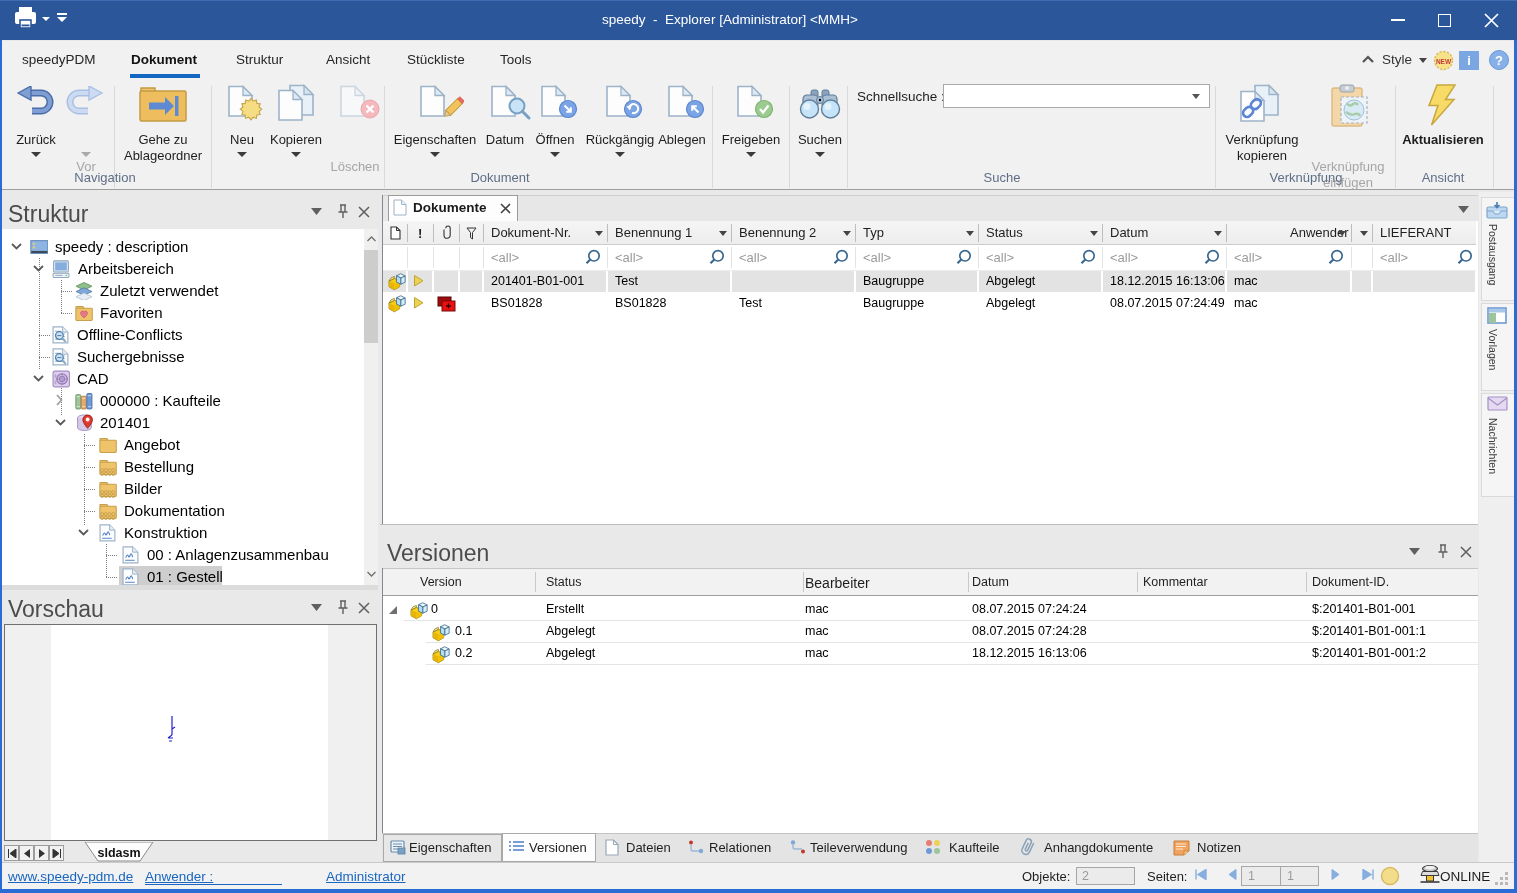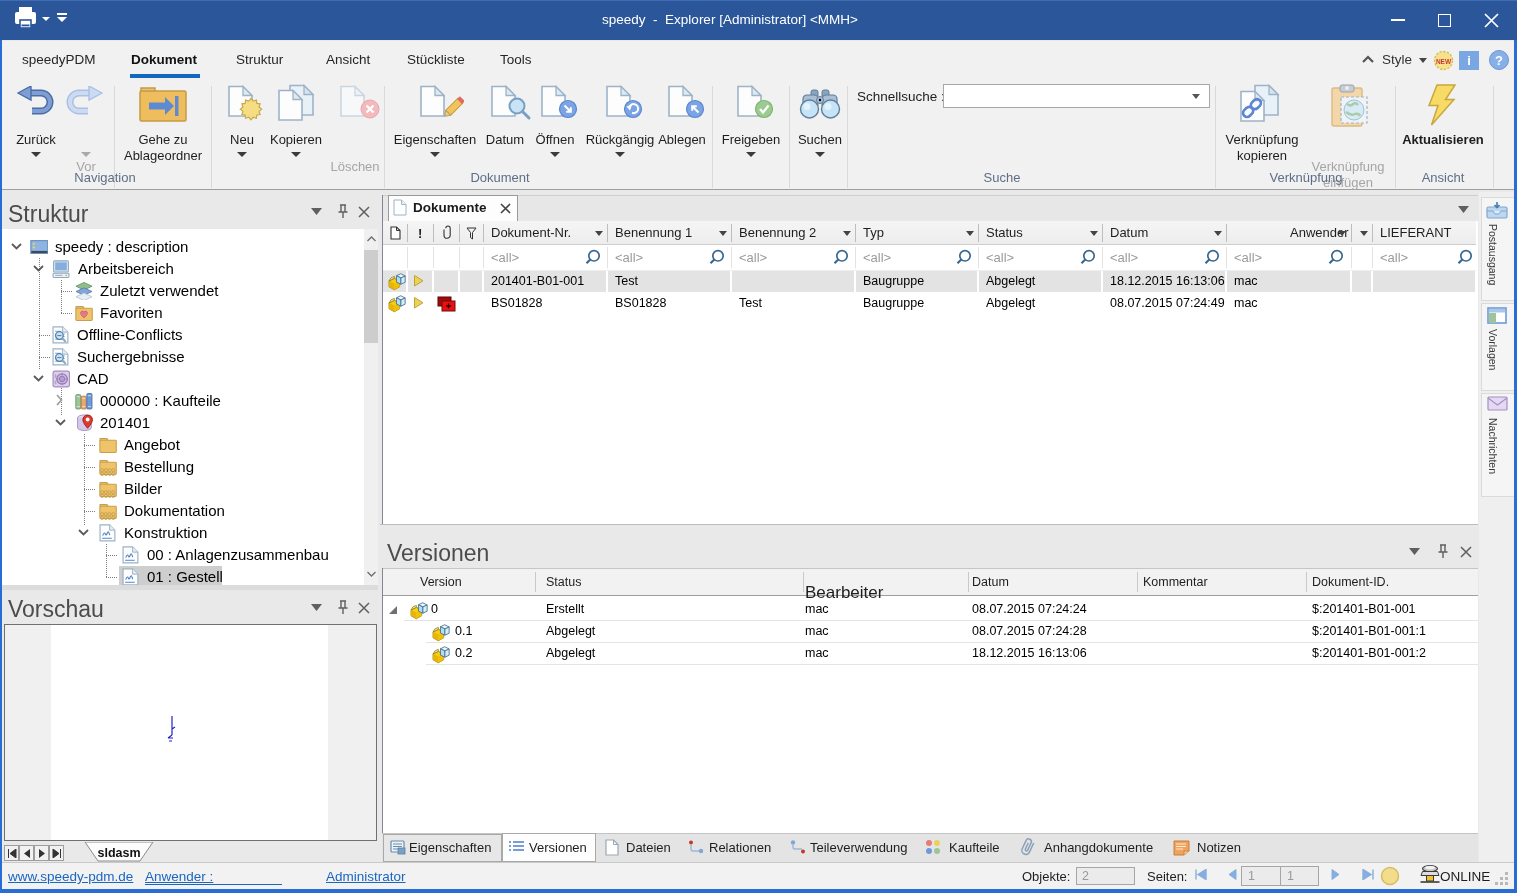--- a/index.html
+++ b/index.html
@@ -693,21 +693,21 @@
     <path d="M1,1 L11,11 M11,1 L1,11" stroke="#5f5f5f" stroke-width="1.5"></path>
   </svg>
 <div class="abs" style="left:383px;top:568px;width:1095px;height:28px;background:#f2f2f2;border-top:1px solid #c6c6c6;border-bottom:1px solid #9e9e9e;"></div>
 <div class="colsep" style="left:535px;top:572px;height:20px;background:#c9c9c9;"></div>
 <div class="colsep" style="left:803px;top:572px;height:20px;background:#c9c9c9;"></div>
 <div class="colsep" style="left:968px;top:572px;height:20px;background:#c9c9c9;"></div>
 <div class="colsep" style="left:1137px;top:572px;height:20px;background:#c9c9c9;"></div>
 <div class="colsep" style="left:1306px;top:572px;height:20px;background:#c9c9c9;"></div>
 <div class="abs" style="left:420px;top:575px;font-size:12.5px;color:#1e1e1e;">Version</div>
 <div class="abs" style="left:546px;top:575px;font-size:12.5px;color:#1e1e1e;">Status</div>
-<div class="abs" style="left:805px;top:575px;font-size:17px;color:#1e1e1e;margin-top:8px;">Bearbeiter</div>
+<div class="abs" style="left:805px;top:575px;font-size:14px;color:#1e1e1e;">Bearbeiter</div>
 <div class="abs" style="left:972px;top:575px;font-size:12.5px;color:#1e1e1e;">Datum</div>
 <div class="abs" style="left:1143px;top:575px;font-size:12.5px;color:#1e1e1e;">Kommentar</div>
 <div class="abs" style="left:1312px;top:575px;font-size:12.5px;color:#1e1e1e;">Dokument-ID.</div>
 <svg class="abs" style="left:389px;top:606px;" width="9" height="9">
     <polygon points="8,0 8,8 0,8" fill="#707070"></polygon>
   </svg>
 <svg class="abs" style="left:410px;top:602px;" width="18" height="18" viewBox="0 0 17 17">
     <use href="#i-asm"></use>
   </svg>
 <svg class="abs" style="left:432px;top:624px;" width="18" height="18" viewBox="0 0 17 17">

